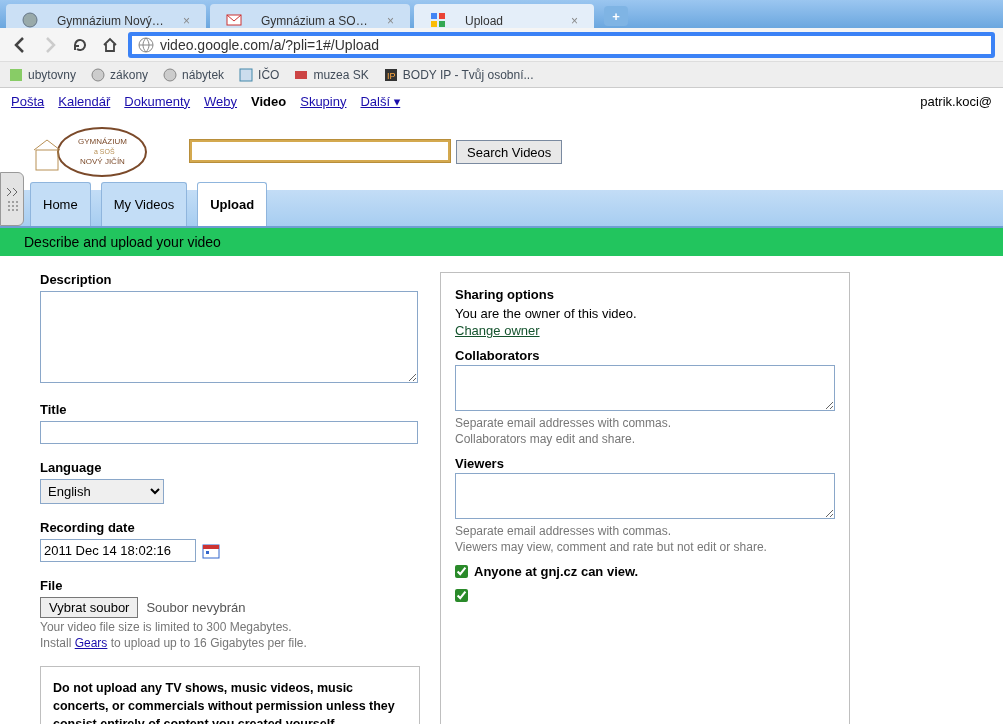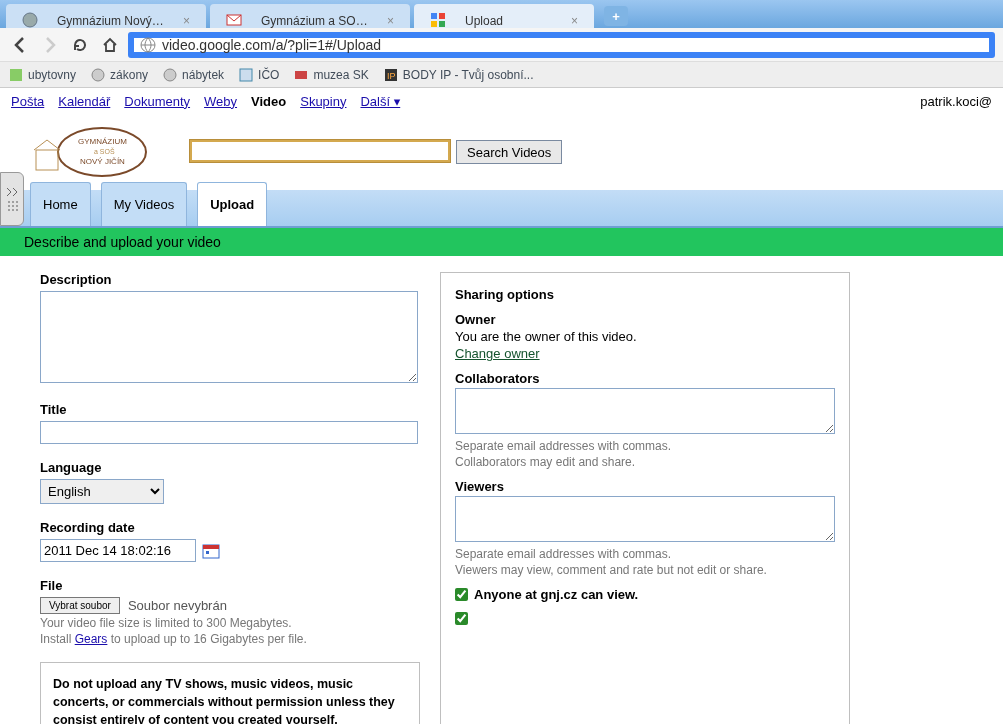--- a/index.html
+++ b/index.html
@@ -7,21 +7,21 @@
 .tabstrip{background:linear-gradient(#9bc6f0,#6ba7df);height:28px;display:flex;align-items:flex-end;padding:0 6px}
 .tab{background:#e4eef9;border-radius:4px 4px 0 0;height:24px;display:flex;align-items:flex-end;padding:0 16px;margin-right:4px;gap:19px;font-size:12px;color:#333;min-width:180px;max-width:200px}
 .tab.inactive{background:#cbe0f5}
 .tab .favicon{width:16px;height:16px;display:inline-block}
 .tab .ttl{flex:1;white-space:nowrap;overflow:hidden;text-overflow:ellipsis}
 .tab .x{font-family:sans-serif;color:#888;cursor:pointer}
 .newtab{width:24px;height:20px;background:#7fb4e4;border-radius:4px;display:flex;align-items:center;justify-content:center;margin-left:6px;margin-bottom:2px;color:#fff;font-weight:bold;cursor:pointer}
 .toolbar{background:#f5f5f5;height:34px;display:flex;align-items:center;padding:0 8px;gap:6px;border-bottom:1px solid #ddd}
 .tbtn{width:24px;height:24px;display:flex;align-items:center;justify-content:center;color:#555;cursor:pointer;border-radius:3px}
 .tbtn.disabled{color:#bbb;cursor:default}
-.url{flex:1;height:26px;border:6px solid #3b82f6;border-radius:3px;display:flex;align-items:center;padding:0 6px;background:#fff;gap:6px;font-size:14px;color:#333}
+.url{flex:1;height:26px;border:4px solid #3b82f6;border-radius:3px;display:flex;align-items:center;padding:0 6px;background:#fff;gap:6px;font-size:14px;color:#333}
 .url .globe{width:16px;height:16px}
 .bm{background:#eeeeee;height:26px;display:flex;align-items:center;padding:0 8px;gap:14px;border-bottom:1px solid #ccc;font-size:12px}
 .bm a{display:flex;align-items:center;gap:4px;color:#414c59;text-decoration:none;cursor:pointer}
 .bm .bi{width:16px;height:16px;display:inline-block}
 .gnav{height:26px;display:flex;align-items:center;padding:4px 11px;gap:14px;font-size:13px;justify-content:space-between}
 .gnav .lks{display:flex;gap:14px}
 .gnav a{color:#1a0dab;text-decoration:underline;cursor:pointer}
 .gnav .active{color:#000;font-weight:bold;text-decoration:none}
 .gnav .usr{color:#000}
 .hdr{display:flex;align-items:center;padding:10px 30px;gap:40px}
@@ -40,21 +40,21 @@
 .col.right{border:1px solid #bfbfbf;padding:14px;width:410px}
 label,.lbl{font-weight:bold;font-size:13px;display:block;margin-bottom:4px}
 .col.left input[type=text],.col.left textarea,.col.left select{border:1px solid #8aa7c9;padding:3px;font-size:13px}
 .col.left input[type=text]{width:220px}
 .col.left textarea{width:378px;height:92px;resize:both}
 .col.left select{width:124px}
 .row{margin-bottom:16px}
 .hint{color:#777;font-size:12px;margin-top:2px}
 .hint a{color:#1a0dab;text-decoration:underline}
 .datepick{display:flex;align-items:center;gap:6px}
-.filebtn{border:1px solid #777;background:#efefef;padding:2px 8px;font-size:10px;cursor:pointer}
+.filebtn{border:1px solid #777;background:#efefef;padding:2px 8px;font-size:13px;cursor:pointer}
 .notice{border:1px solid #bfbfbf;padding:12px;font-size:12.5px;line-height:1.45}
 .rtxt{font-size:13px;margin:2px 0}
 .rlnk{color:#14532d;text-decoration:underline;cursor:pointer}
 .rarea{width:380px;height:46px;border:1px solid #8aa7c9;resize:both}
 .rh{font-weight:bold;margin-top:10px;margin-bottom:2px}
 .ck{display:flex;align-items:center;gap:6px;margin-top:10px}
 .ck input{accent-color:#2a8a2a}
 .ck span{font-weight:bold}
 svg{display:block}
 </style>
@@ -269,21 +269,20 @@
       <div class="hint"><span>Install </span><a>Gears</a><span> to upload up to 16 Gigabytes per file.</span></div>
     </div>
     <div class="notice">
       <p><b>Do not upload any TV shows, music videos, music concerts, or commercials without permission unless they consist entirely of content you created yourself.</b></p>
 
     </div>
   </div>
 
   <div class="col right">
     <div class="lbl">Sharing options</div>
-    <div class="rh">Owner</div>
     <div class="rtxt">You are the owner of this video.</div>
     <a class="rlnk">Change owner</a>
 
     <div class="rh">Collaborators</div>
     <textarea class="rarea" style=""></textarea>
     <div class="hint">Separate email addresses with commas.</div>
     <div class="hint">Collaborators may edit and share.</div>
 
     <div class="rh">Viewers</div>
     <textarea class="rarea" style=""></textarea>

